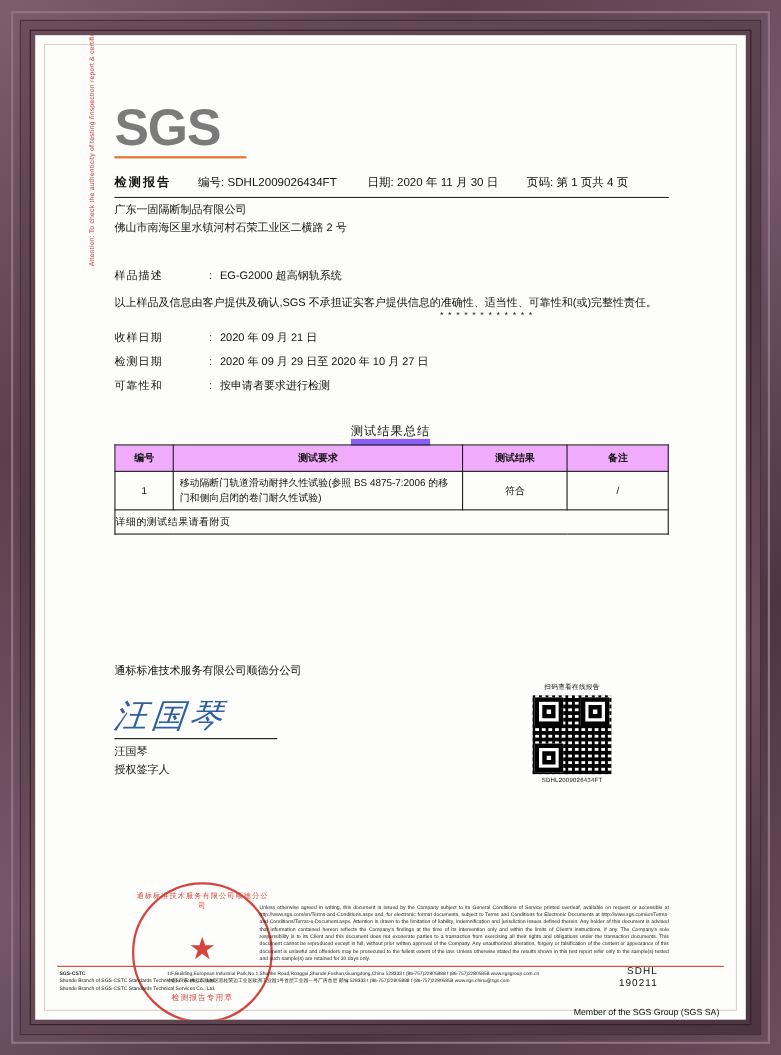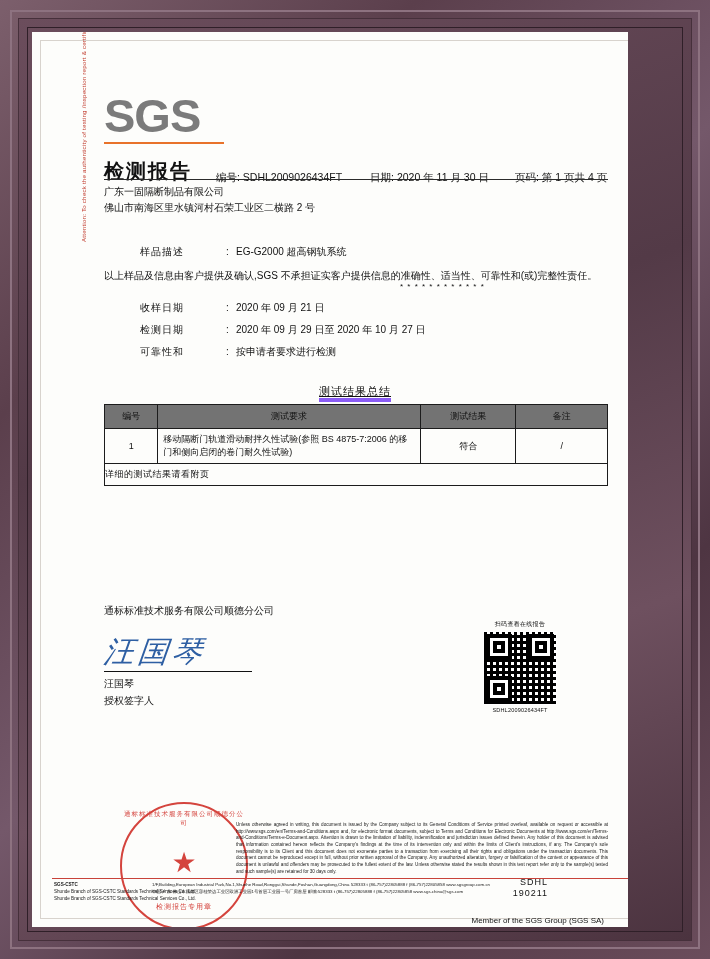--- a/index.html
+++ b/index.html
@@ -40,21 +40,21 @@
     position: absolute;
     left: 27px; top: 27px;
     width: 656px; height: 905px;
     border: 1px solid #2f1f28;
     box-sizing: border-box;
   }
   
   .paper {
     position: absolute;
     left: 32px; top: 32px;
-    width: 596px;
+    width: 646px;
     height: 895px;
     background: #fdfdfb;
     box-sizing: border-box;
     overflow: hidden;
   }
   .paper-inner-border {
     position: absolute;
     left: 8px; top: 8px;
     width: 630px; height: 879px;
     border: 1px solid #d8d3cd;
@@ -100,21 +100,21 @@
     position: absolute;
     left: 72px;
     top: 126px;
     width: 500px;
     display: flex;
     align-items: flex-end;
     font-size: 12px;
     color: #111;
   }
   .doc-title {
-    font-size: 20px;
+    font-size: 11px;
     font-weight: bold;
     letter-spacing: 2px;
     color: #111;
     white-space: nowrap;
   }
   .title-field {
     margin-left: 24px;
     font-size: 10.5px;
     white-space: nowrap;
     color: #111;
@@ -139,21 +139,20 @@
     line-height: 1.55;
   }
   
   .fields {
     position: absolute;
     left: 72px;
     top: 212px;
     width: 520px;
     font-size: 10px;
     color: #111;
-    margin-left: 36px;
   }
   .field-row {
     display: flex;
     margin-bottom: 7px;
     line-height: 1.5;
   }
   .field-label {
     width: 86px;
     flex: 0 0 86px;
     letter-spacing: 1px;
@@ -187,44 +186,43 @@
     position: absolute;
     left: 0;
     top: 352px;
     width: 646px;
     text-align: center;
     font-size: 11px;
     color: #111;
     font-weight: normal;
   }
   .results-heading span {
-    border-bottom: 4px solid #8b5cf6;
+    border-bottom: 7px solid #8b5cf6;
     padding-bottom: 1px;
     letter-spacing: 1px;
-    text-decoration: underline;
   }
   
   .results-table {
     position: absolute;
     left: 72px;
     top: 372px;
     width: 504px;
     border-collapse: collapse;
     font-size: 9px;
     color: #111;
   }
   .results-table th,
   .results-table td {
     border: 1px solid #1c1c1c;
     padding: 4px 5px;
     vertical-align: middle;
   }
   .results-table th {
-    font-weight: normal;
-    background: #737373;
+    font-weight: bold;
+    background: #f0abfc;
     padding: 5px 3px;
   }
   .col-no    { width: 42px; text-align: center; }
   .col-req   { width: 250px; }
   .col-res   { width: 84px; text-align: center; }
   .col-rem   { width: 80px; text-align: center; }
   .note-row td {
     padding: 4px 0;
     letter-spacing: 0.5px;
   }

